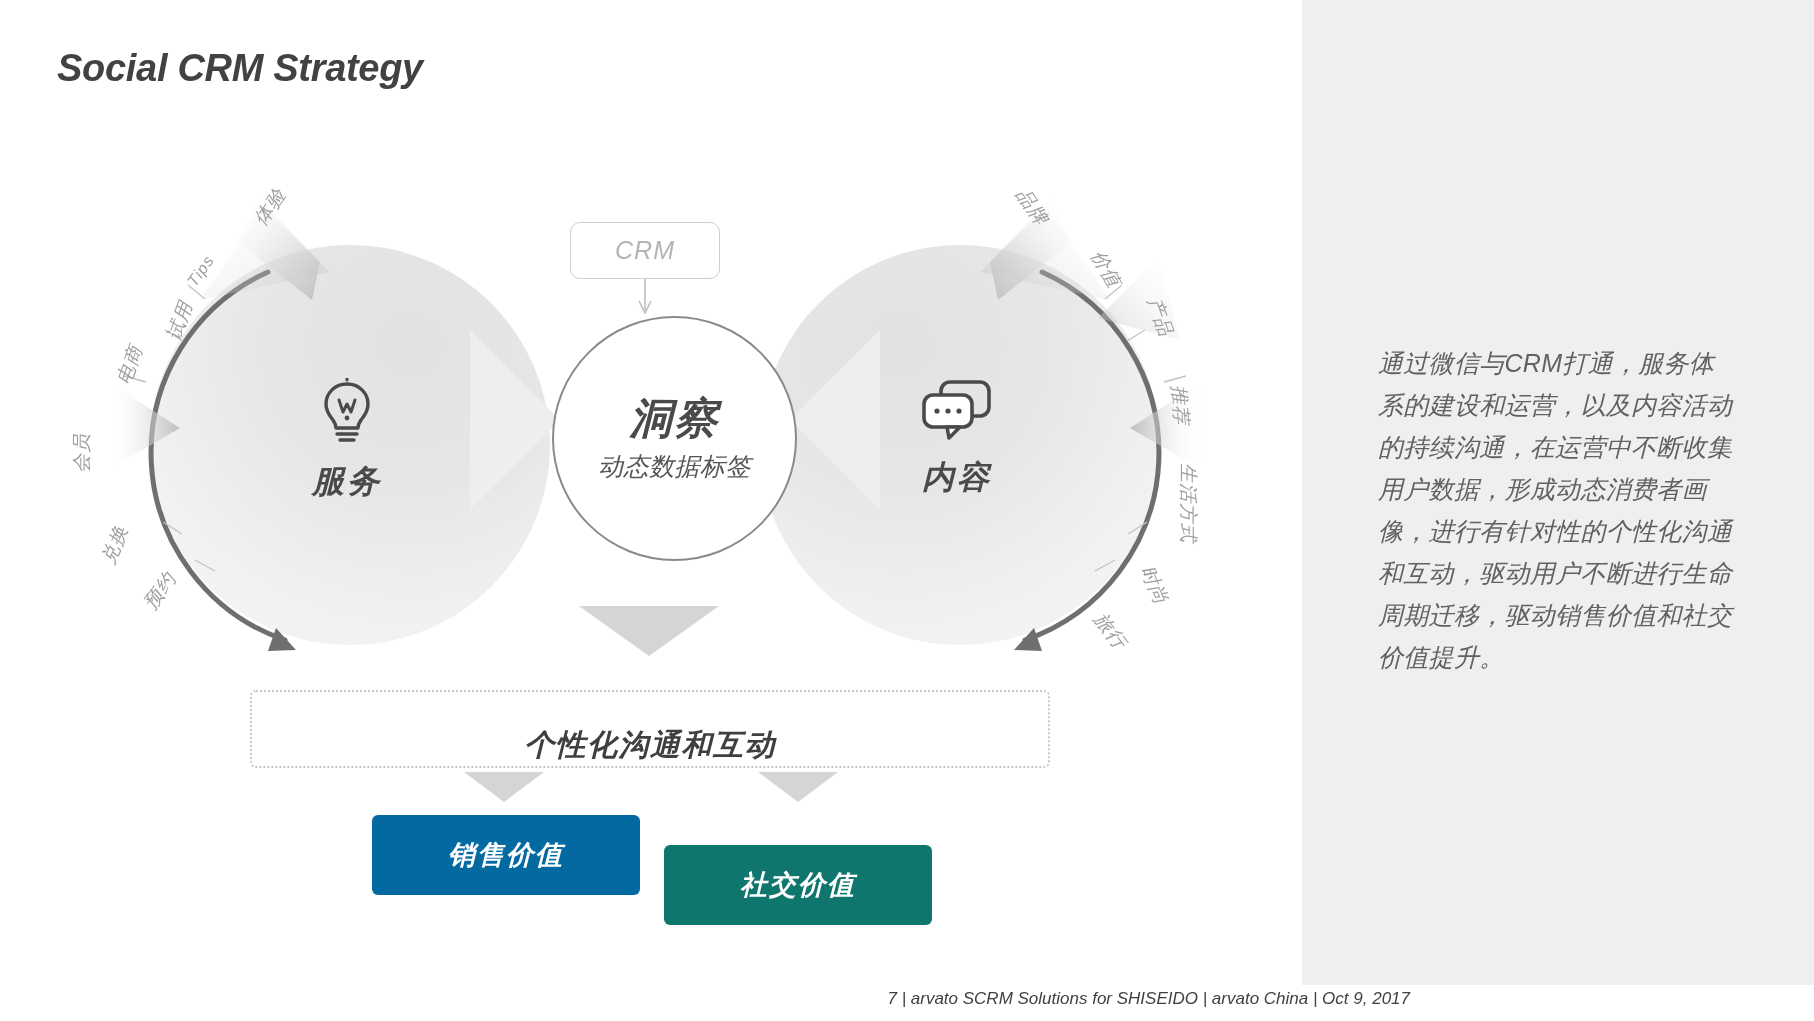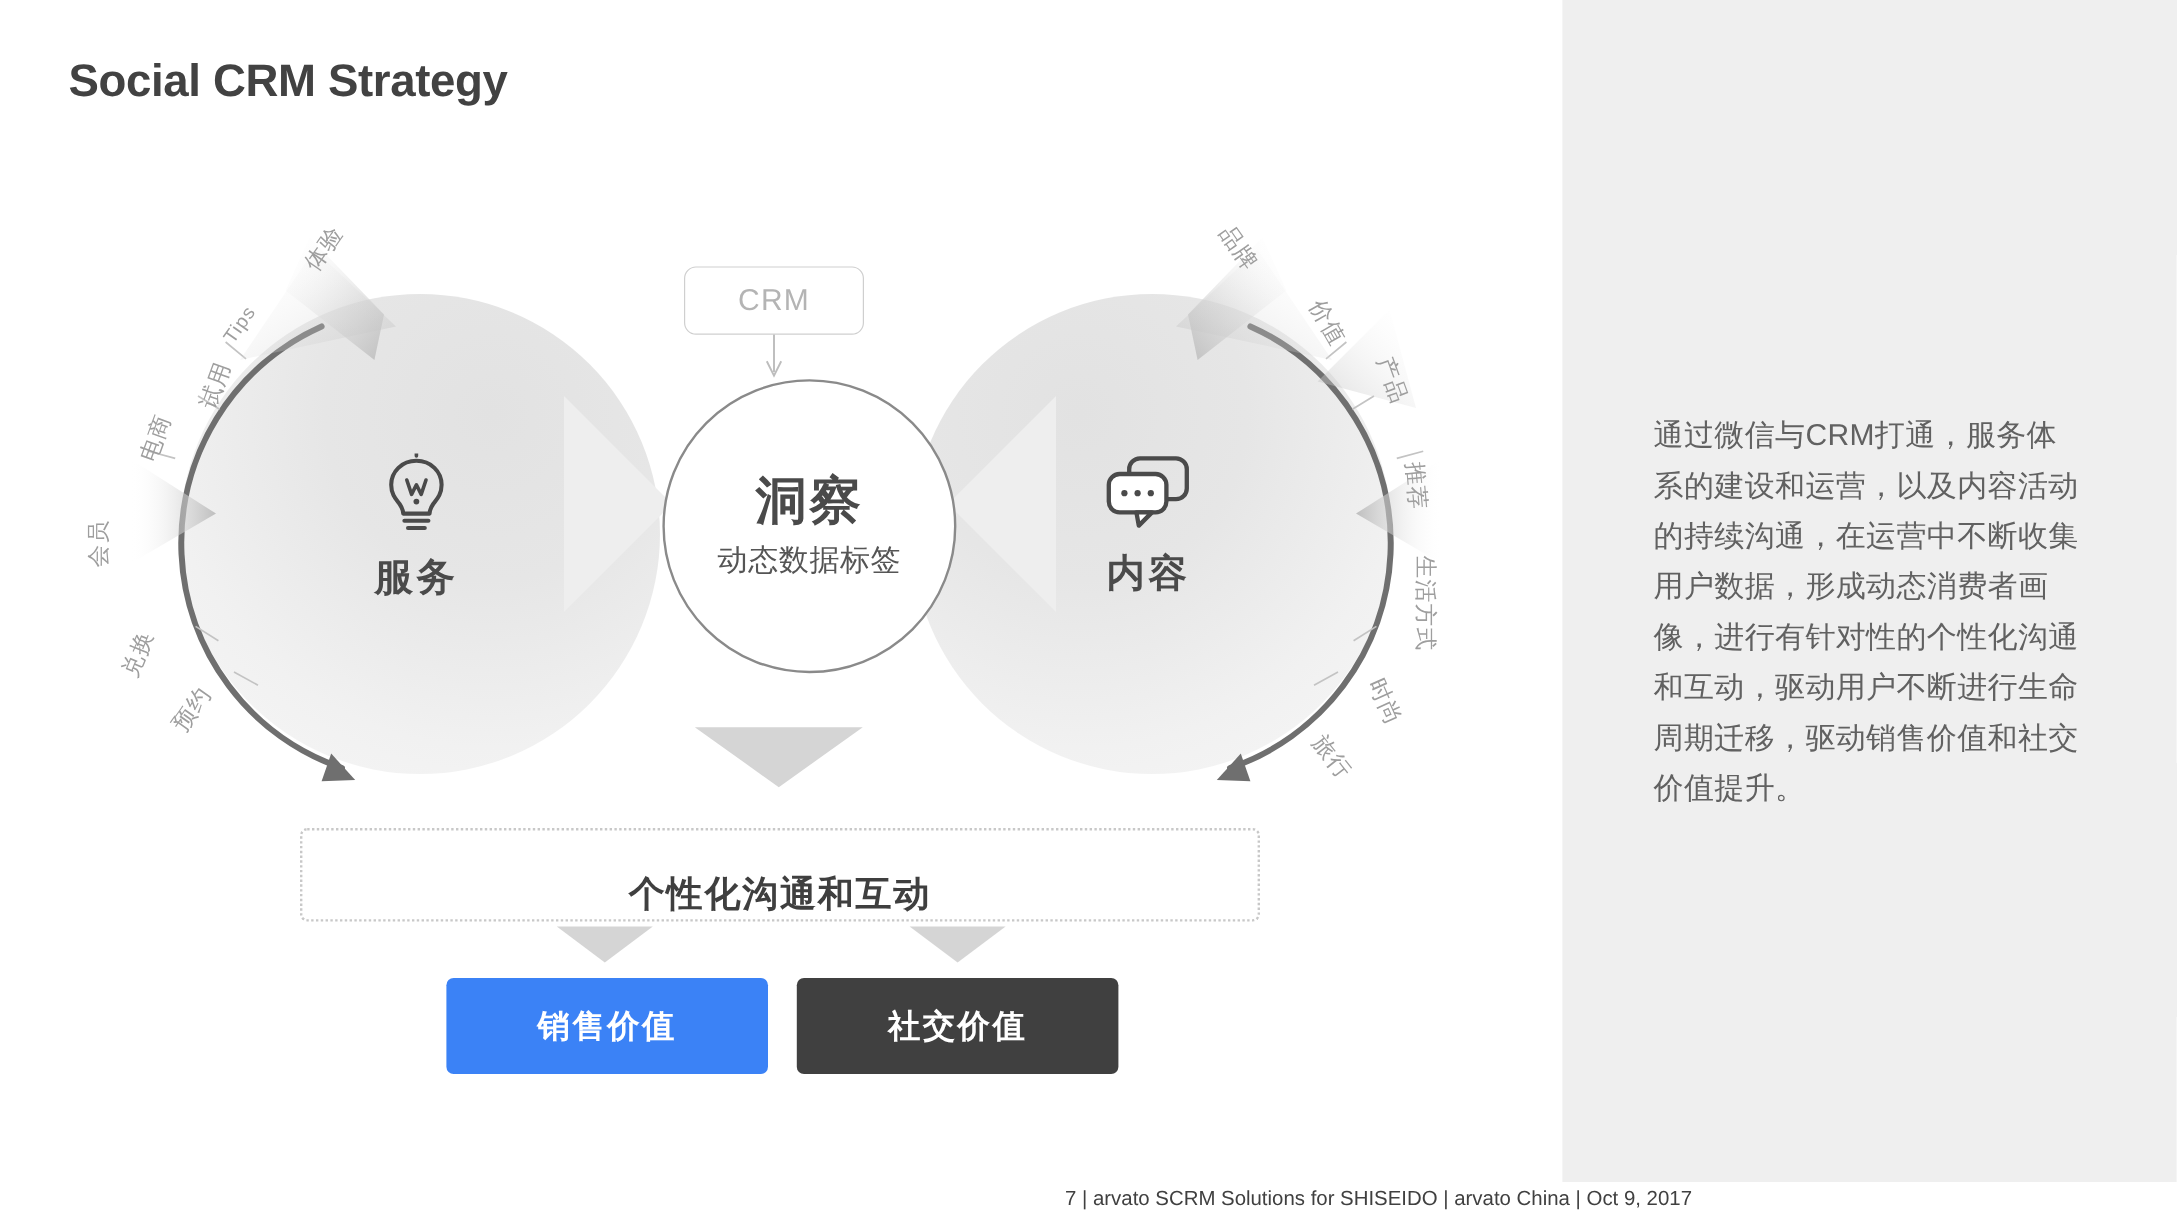--- a/index.html
+++ b/index.html
@@ -6,20 +6,21 @@
   html, body {
     width: 1814px; height: 1021px;
     background: #ffffff;
     font-family: "Liberation Sans", "DejaVu Sans", sans-serif;
     overflow: hidden;
   }
   #slide {
     position: relative;
     width: 1436px; height: 1021px;
     background: #ffffff;
+    font-style: italic;
   }
 
   
   #right-panel {
     position: absolute;
     left: 1302px; top: 0;
     width: 512px; height: 985px;
     background: #efefef;
   }
 
@@ -350,24 +351,24 @@
   <div class="spoke" style="left:1090px; top:618px; transform:rotate(52deg);">旅行</div>
 
   <div class="chevron" id="chevron-main"></div>
   <div class="chevron" id="chevron-sub-0"></div>
   <div class="chevron" id="chevron-sub-1"></div>
 
   <div id="dotted-box">
     <span id="dotted-label">个性化沟通和互动</span>
   </div>
 
-  <div class="value-box" id="value-box-0" style="background: #3b82f6;">
+  <div class="value-box" id="value-box-0" style="background: #0369a1;">
     <span class="value-label">销售价值</span>
   </div>
-  <div class="value-box" id="value-box-1" style="background: #404040;">
+  <div class="value-box" id="value-box-1" style="background: #0f766e; margin-top: 30px;">
     <span class="value-label">社交价值</span>
   </div>
 
   <div id="body-text">通过微信与CRM打通，服务体系的建设和运营，以及内容活动的持续沟通，在运营中不断收集用户数据，形成动态消费者画像，进行有针对性的个性化沟通和互动，驱动用户不断进行生命周期迁移，驱动销售价值和社交价值提升。</div>
 
   <div id="footer" style="color: #404040;">7 | arvato SCRM Solutions for SHISEIDO  | arvato China | Oct 9, 2017</div>
 
 </div>
 
 </body></html>

